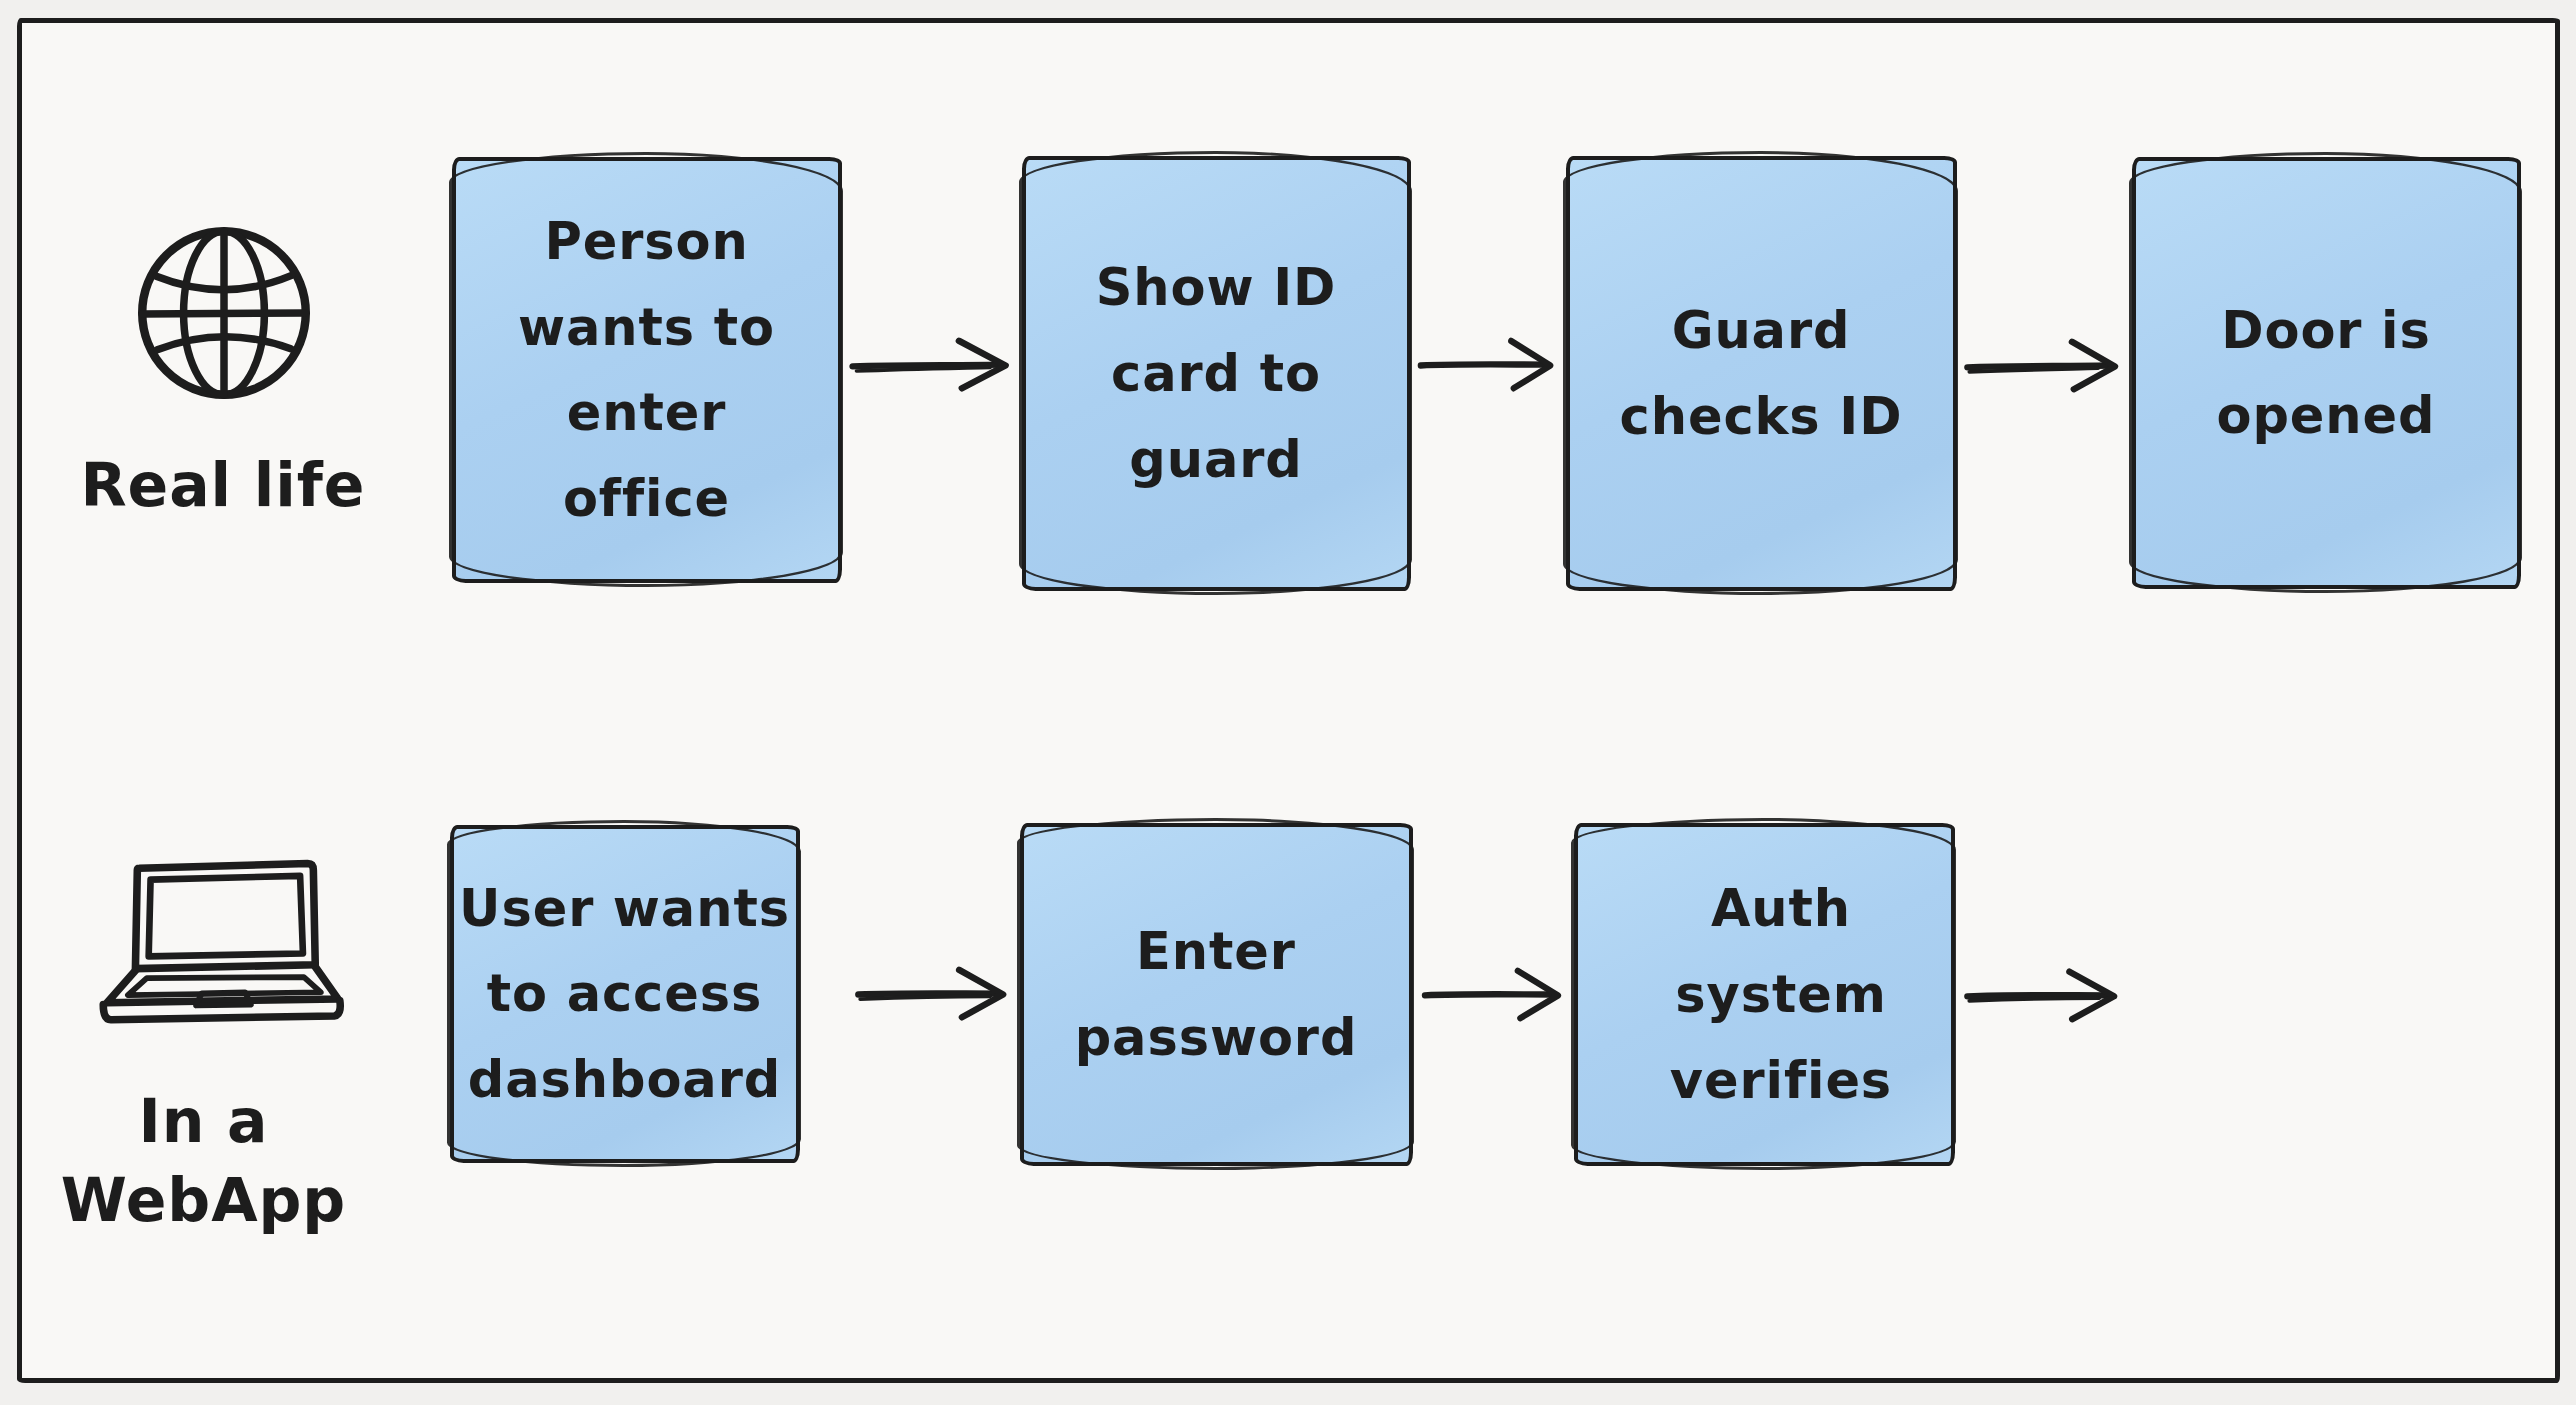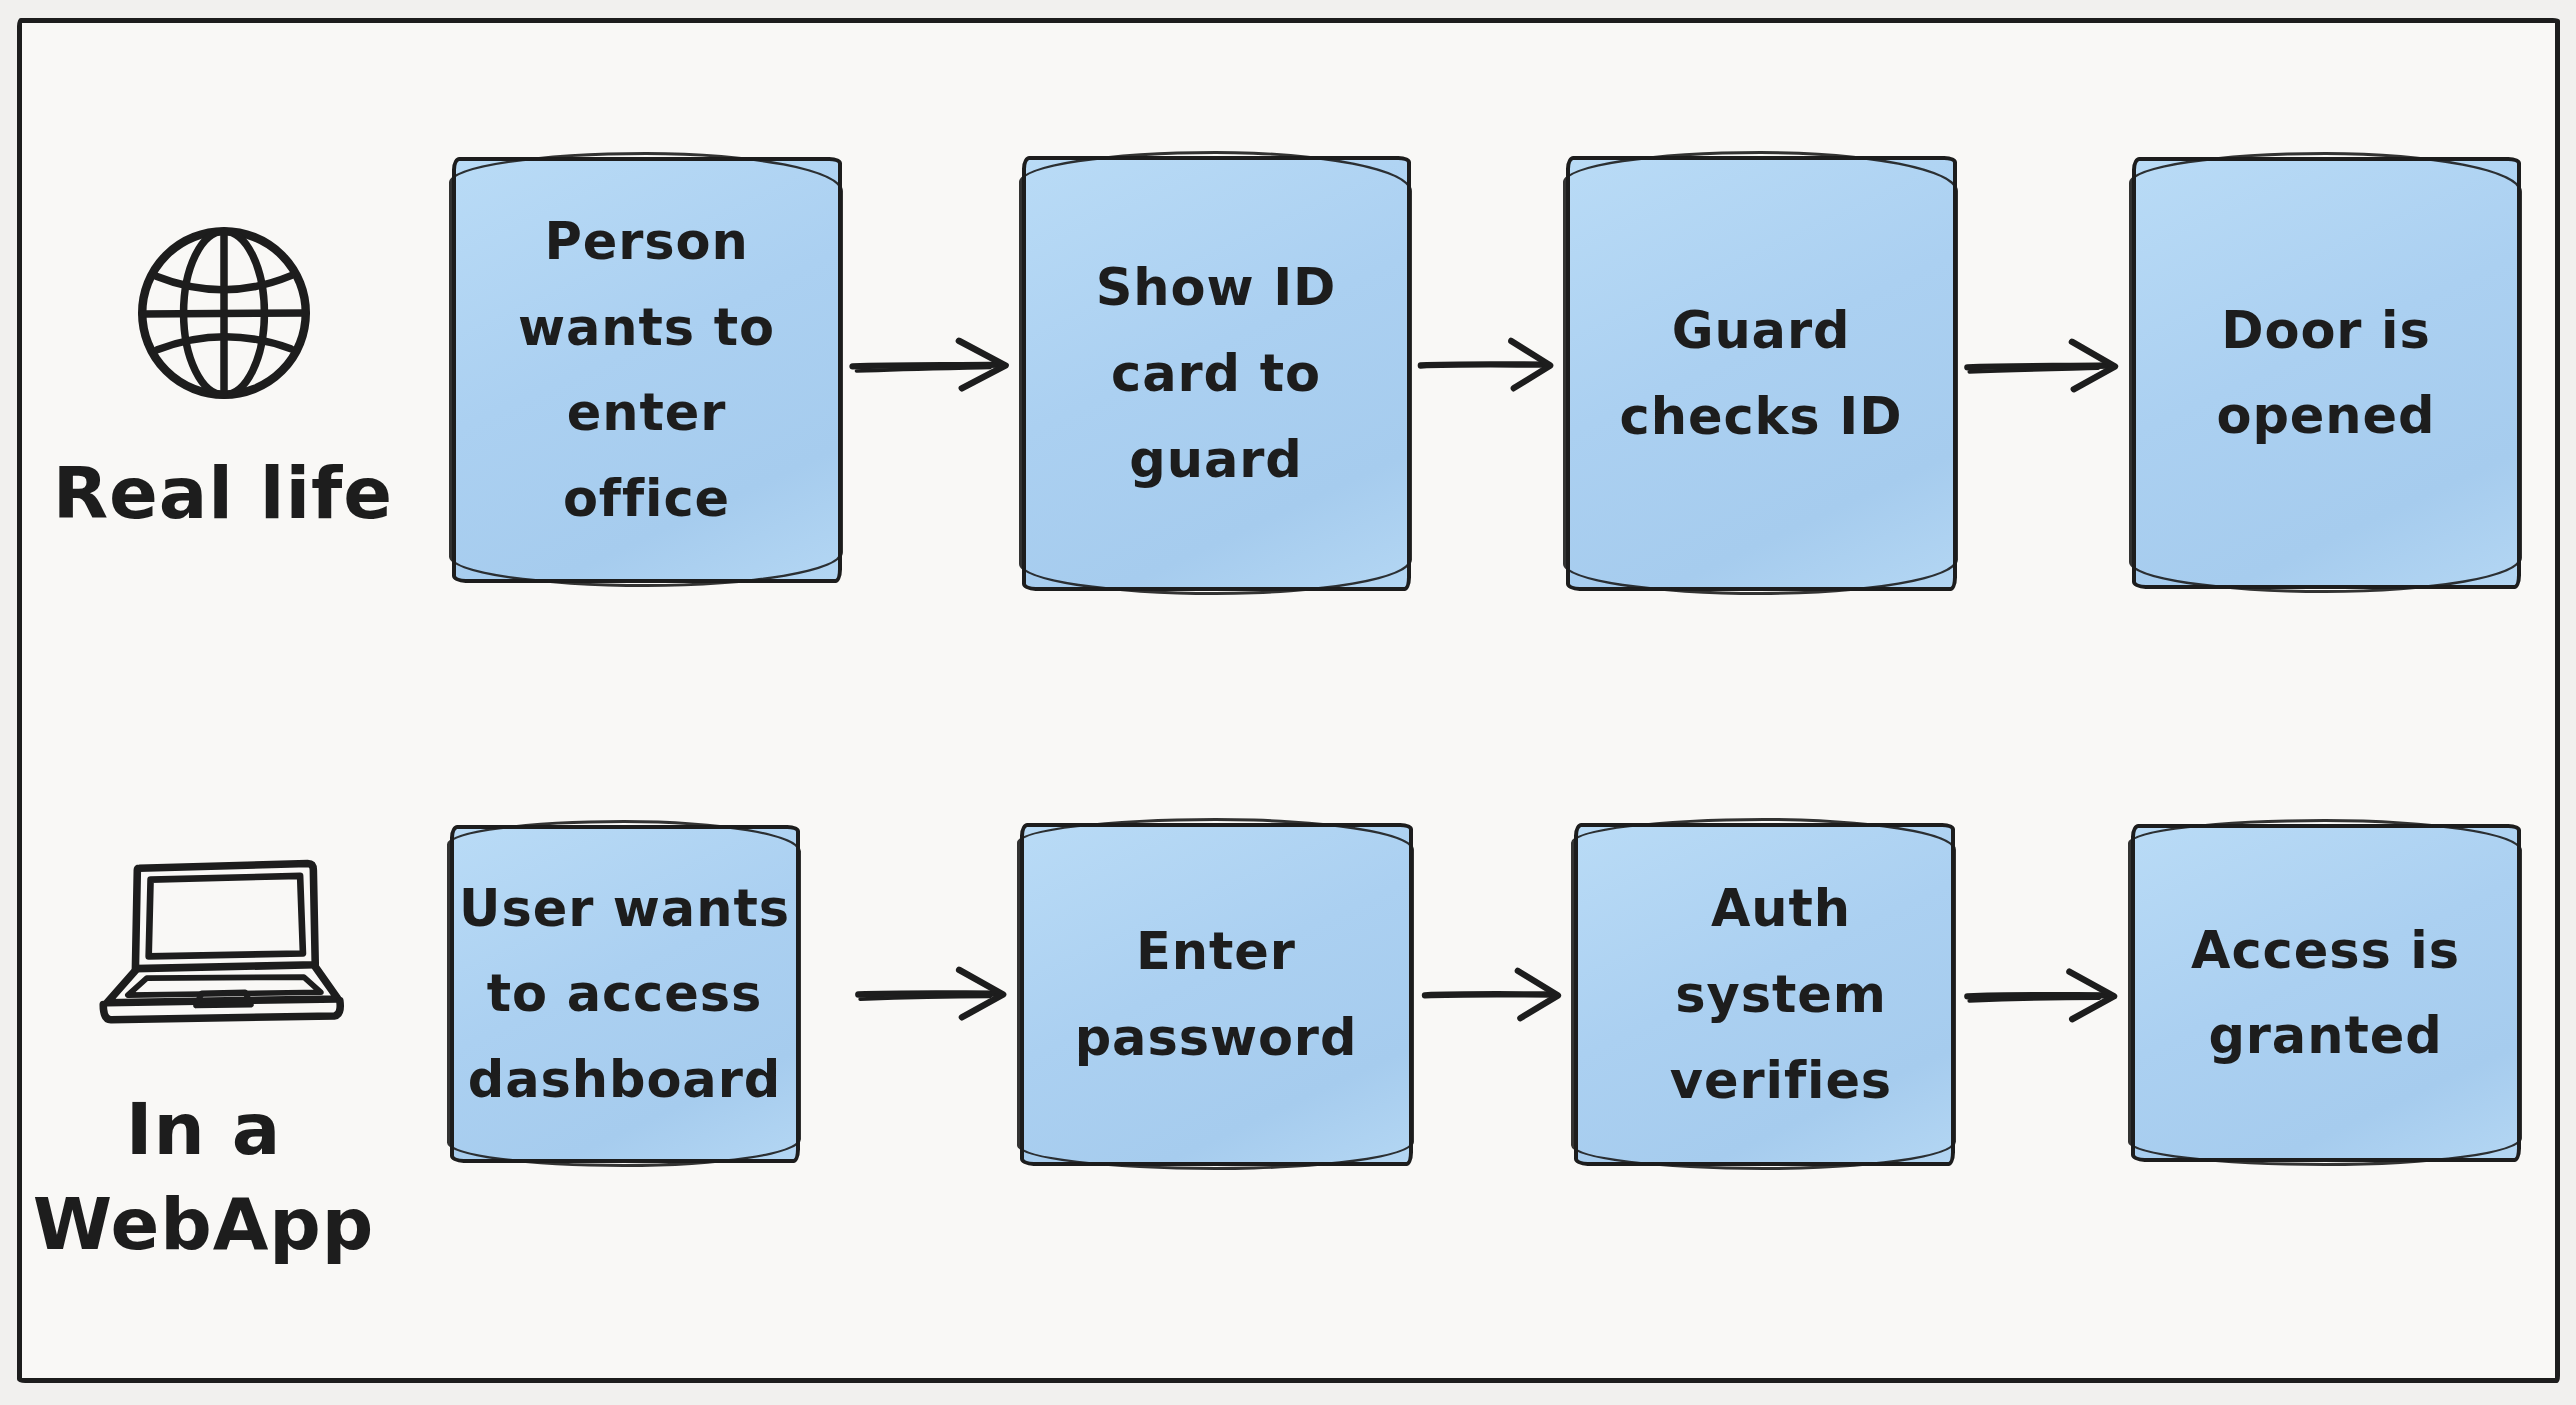--- a/index.html
+++ b/index.html
@@ -27,21 +27,21 @@
   }
 
   
   .lane-icon { position: absolute; }
   .globe-wrap  { left: 108px; top: 192px; width: 188px; height: 196px; }
   .laptop-wrap { left: 68px;  top: 829px; width: 265px; height: 220px; }
   .lane-label {
     position: absolute;
     width: 348px;
     text-align: center;
-    font-size: 72px;
+    font-size: 60px;
     font-weight: 600;
     letter-spacing: 0.9px;
     line-height: 1.32;
     white-space: pre-line;
     color: var(--ink);
   }
   .lane-label.real-life { left: 27.4px; top: 423px; }
   .lane-label.webapp    { left: 8px; top: 1059px; }
 
   
@@ -185,20 +185,16 @@
     <div class="step-box b7">
       <span class="step-text">Auth
 system
 verifies</span>
     </div>
     <svg class="arrow a6" viewBox="0 0 180 80" preserveAspectRatio="none">
       <path d="M8 42 C55 40 115 41 158 41" stroke-width="7"></path>
       <path d="M10 47 C60 45 112 44 150 44" stroke-width="4"></path>
       <path d="M118 15 L166 42 L121 67" stroke-width="7"></path>
     </svg>
-    <div class="step-box b8">
-      <span class="step-text">Access is
-granted</span>
-    </div>
 
   </div>
 </div>
 
 
 </body></html>

